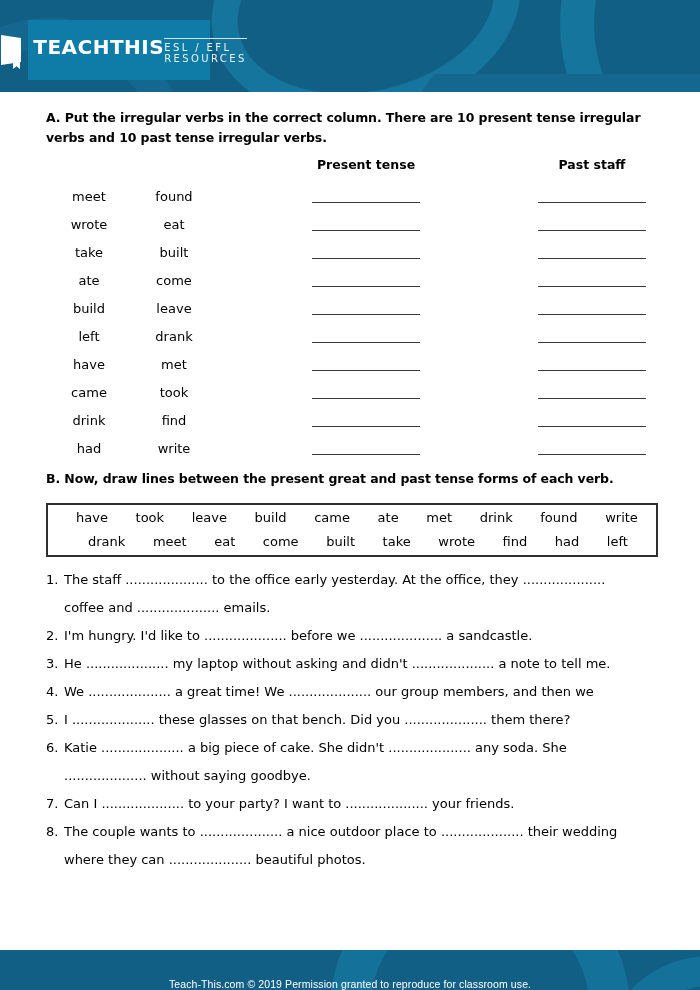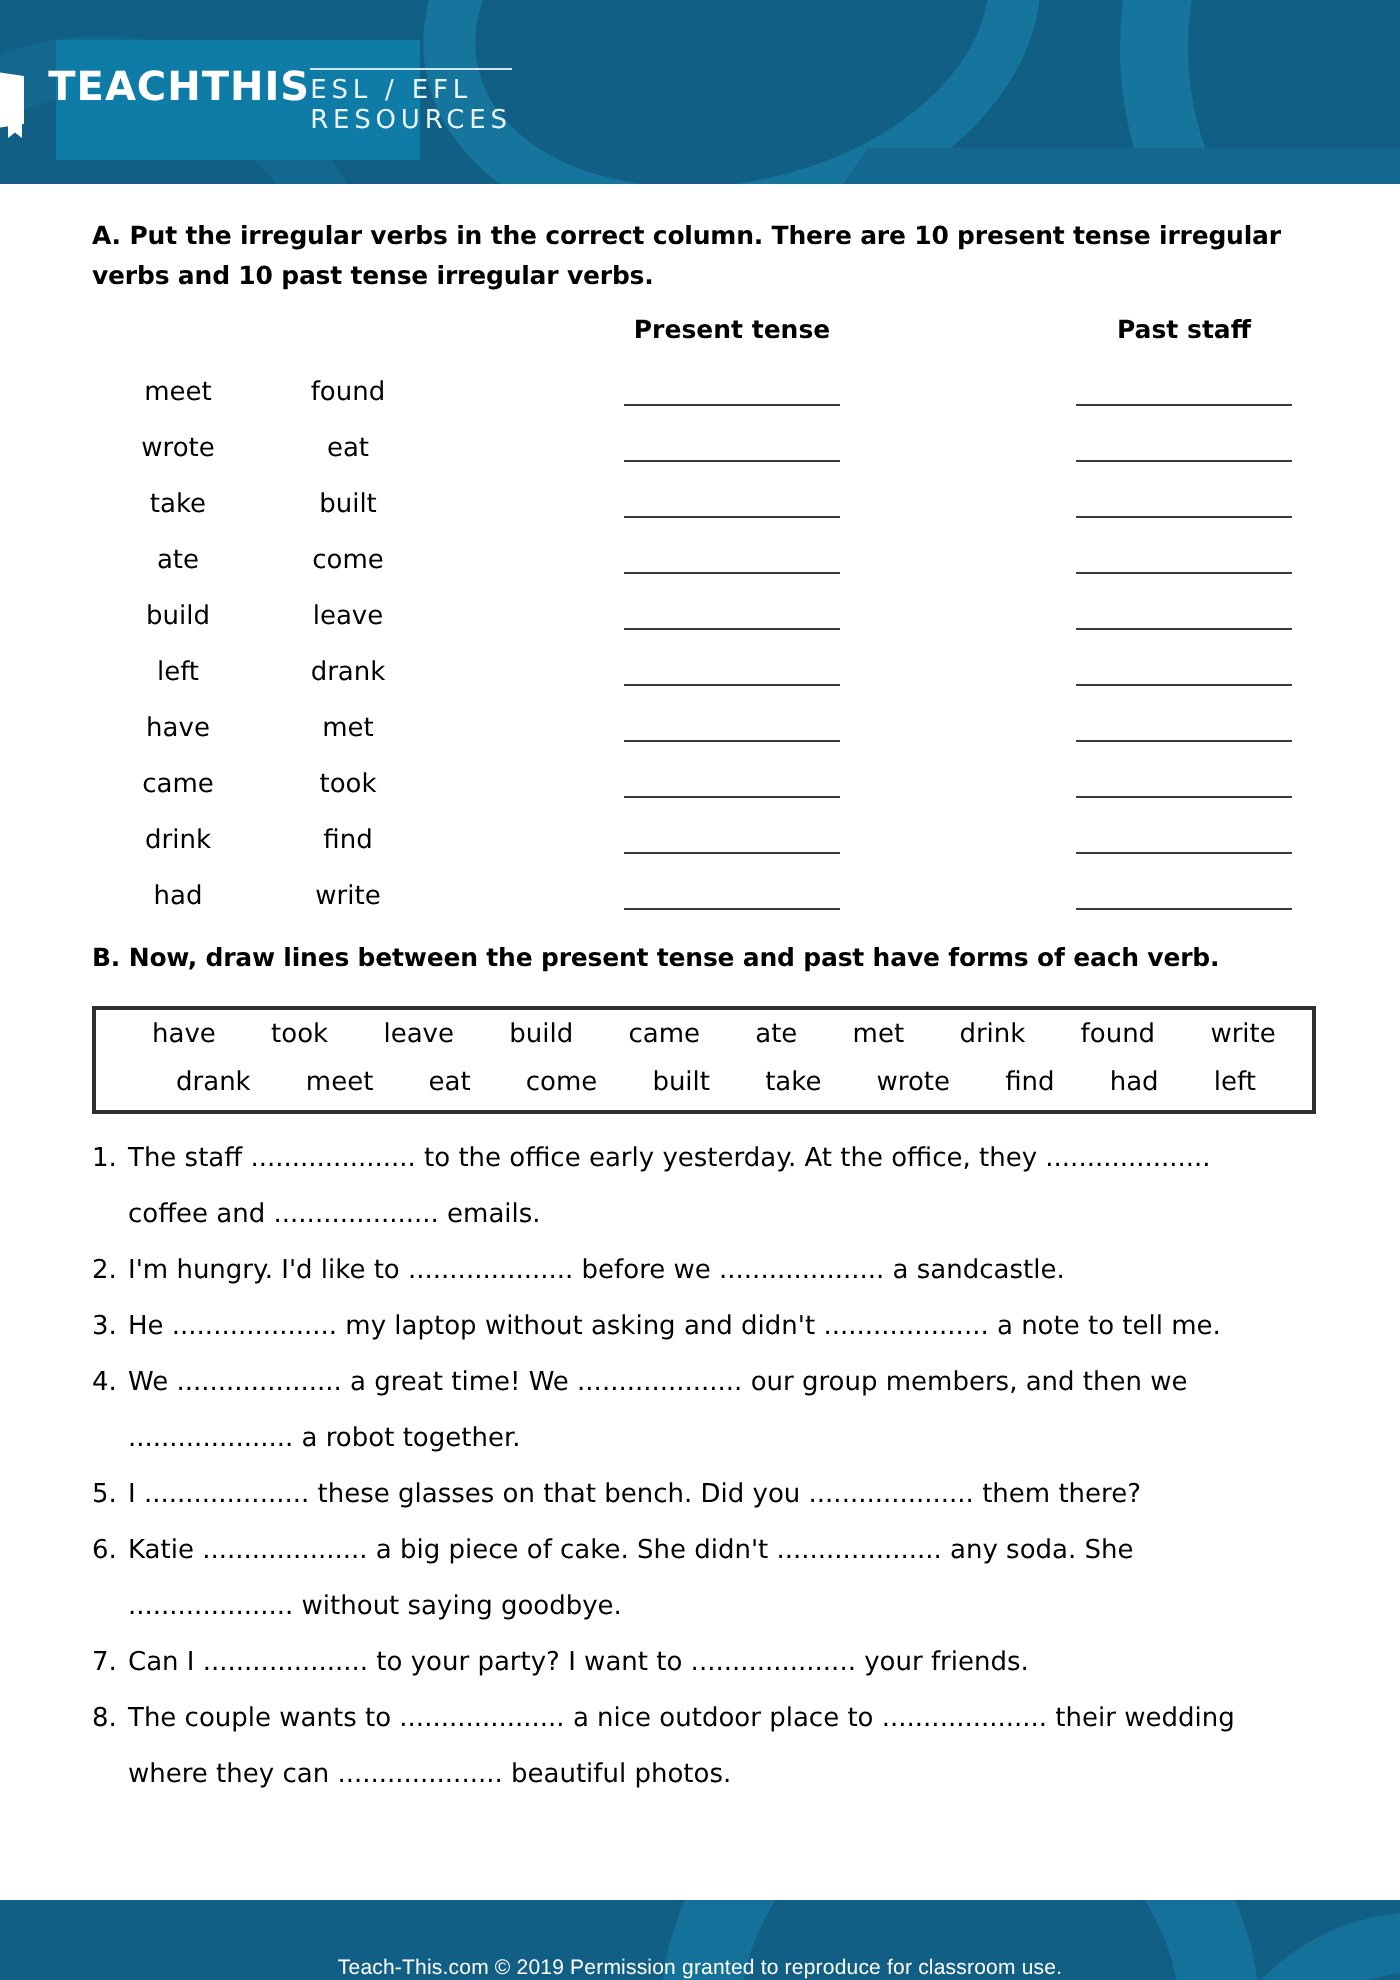--- a/index.html
+++ b/index.html
@@ -18,21 +18,21 @@
   .sw1{width:260px;height:170px;border-width:26px;left:210px;top:-105px;transform:rotate(-12deg);}
   .sw2{width:300px;height:300px;border-width:34px;left:560px;top:-160px;}
   .sw3{width:220px;height:220px;border-width:30px;left:-90px;top:18px;border-color:#14688f;}
   .sw4{position:absolute;left:420px;top:74px;width:280px;height:40px;background:#14688f;transform:skewX(-35deg);}
   .logo-box{
     position:absolute;left:28px;top:20px;width:182px;height:60px;
     background:#0e7ca6;display:flex;align-items:center;justify-content:center;gap:8px;
   }
   .logo-text{display:flex;flex-direction:row;align-items:flex-start;}
   .brand{color:#fff;font-weight:bold;font-size:20px;letter-spacing:.5px;line-height:22px;}
-  .tagline{color:#e8f4f8;font-size:13px;letter-spacing:2.4px;border-top:1px solid #cfe6ef;padding-top:3px;margin-top:2px;}
+  .tagline{color:#e8f4f8;font-size:10px;letter-spacing:2.4px;border-top:1px solid #cfe6ef;padding-top:3px;margin-top:2px;}
   .title-box{
     position:absolute;left:311px;top:16px;width:374px;height:61px;background:#ffffff;
     display:flex;flex-direction:column;justify-content:center;align-items:flex-end;
     padding-right:14px;box-sizing:border-box;
   }
   .cat{color:#20759a;font-weight:bold;font-size:9px;letter-spacing:1.2px;margin-bottom:3px;}
   .wtitle{color:#20759a;font-size:20px;font-weight:600;font-family:"Liberation Sans","DejaVu Sans",sans-serif;}
   
   .content{position:absolute;top:92px;left:0;width:700px;padding:16px 42px 0 46px;box-sizing:border-box;}
   .h-instr{font-weight:bold;font-size:12.5px;line-height:20px;letter-spacing:-.1px;}
@@ -186,21 +186,21 @@
       <div class="va-row">
         <div class="va-c1">had</div>
         <div class="va-c2">write</div>
         <div class="va-sp1"></div>
           <div class="va-line"></div>
         <div class="va-sp2"></div>
           <div class="va-line"></div>
       </div>
     </div>
 
-    <div class="h-instr hB">B. Now, draw lines between the present tense and past have forms of each verb.</div>
+    <div class="h-instr hB">B. Now, draw lines between the present great and past tense forms of each verb.</div>
 
 
     <div class="word-box">
       <div class="wb-row wb-row1">
         <span>have</span>
         <span>took</span>
         <span>leave</span>
         <span>build</span>
         <span>came</span>
         <span>ate</span>
@@ -240,21 +240,20 @@
       <div class="sent">
         <span class="sent-num">3.</span>
         <div class="sent-lines">
           <div>He .................... my laptop without asking and didn't .................... a note to tell me.</div>
         </div>
       </div>
       <div class="sent">
         <span class="sent-num">4.</span>
         <div class="sent-lines">
           <div>We .................... a great time! We .................... our group members, and then we</div>
-          <div>.................... a robot together.</div>
         </div>
       </div>
       <div class="sent">
         <span class="sent-num">5.</span>
         <div class="sent-lines">
           <div>I .................... these glasses on that bench. Did you .................... them there?</div>
         </div>
       </div>
       <div class="sent">
         <span class="sent-num">6.</span>

